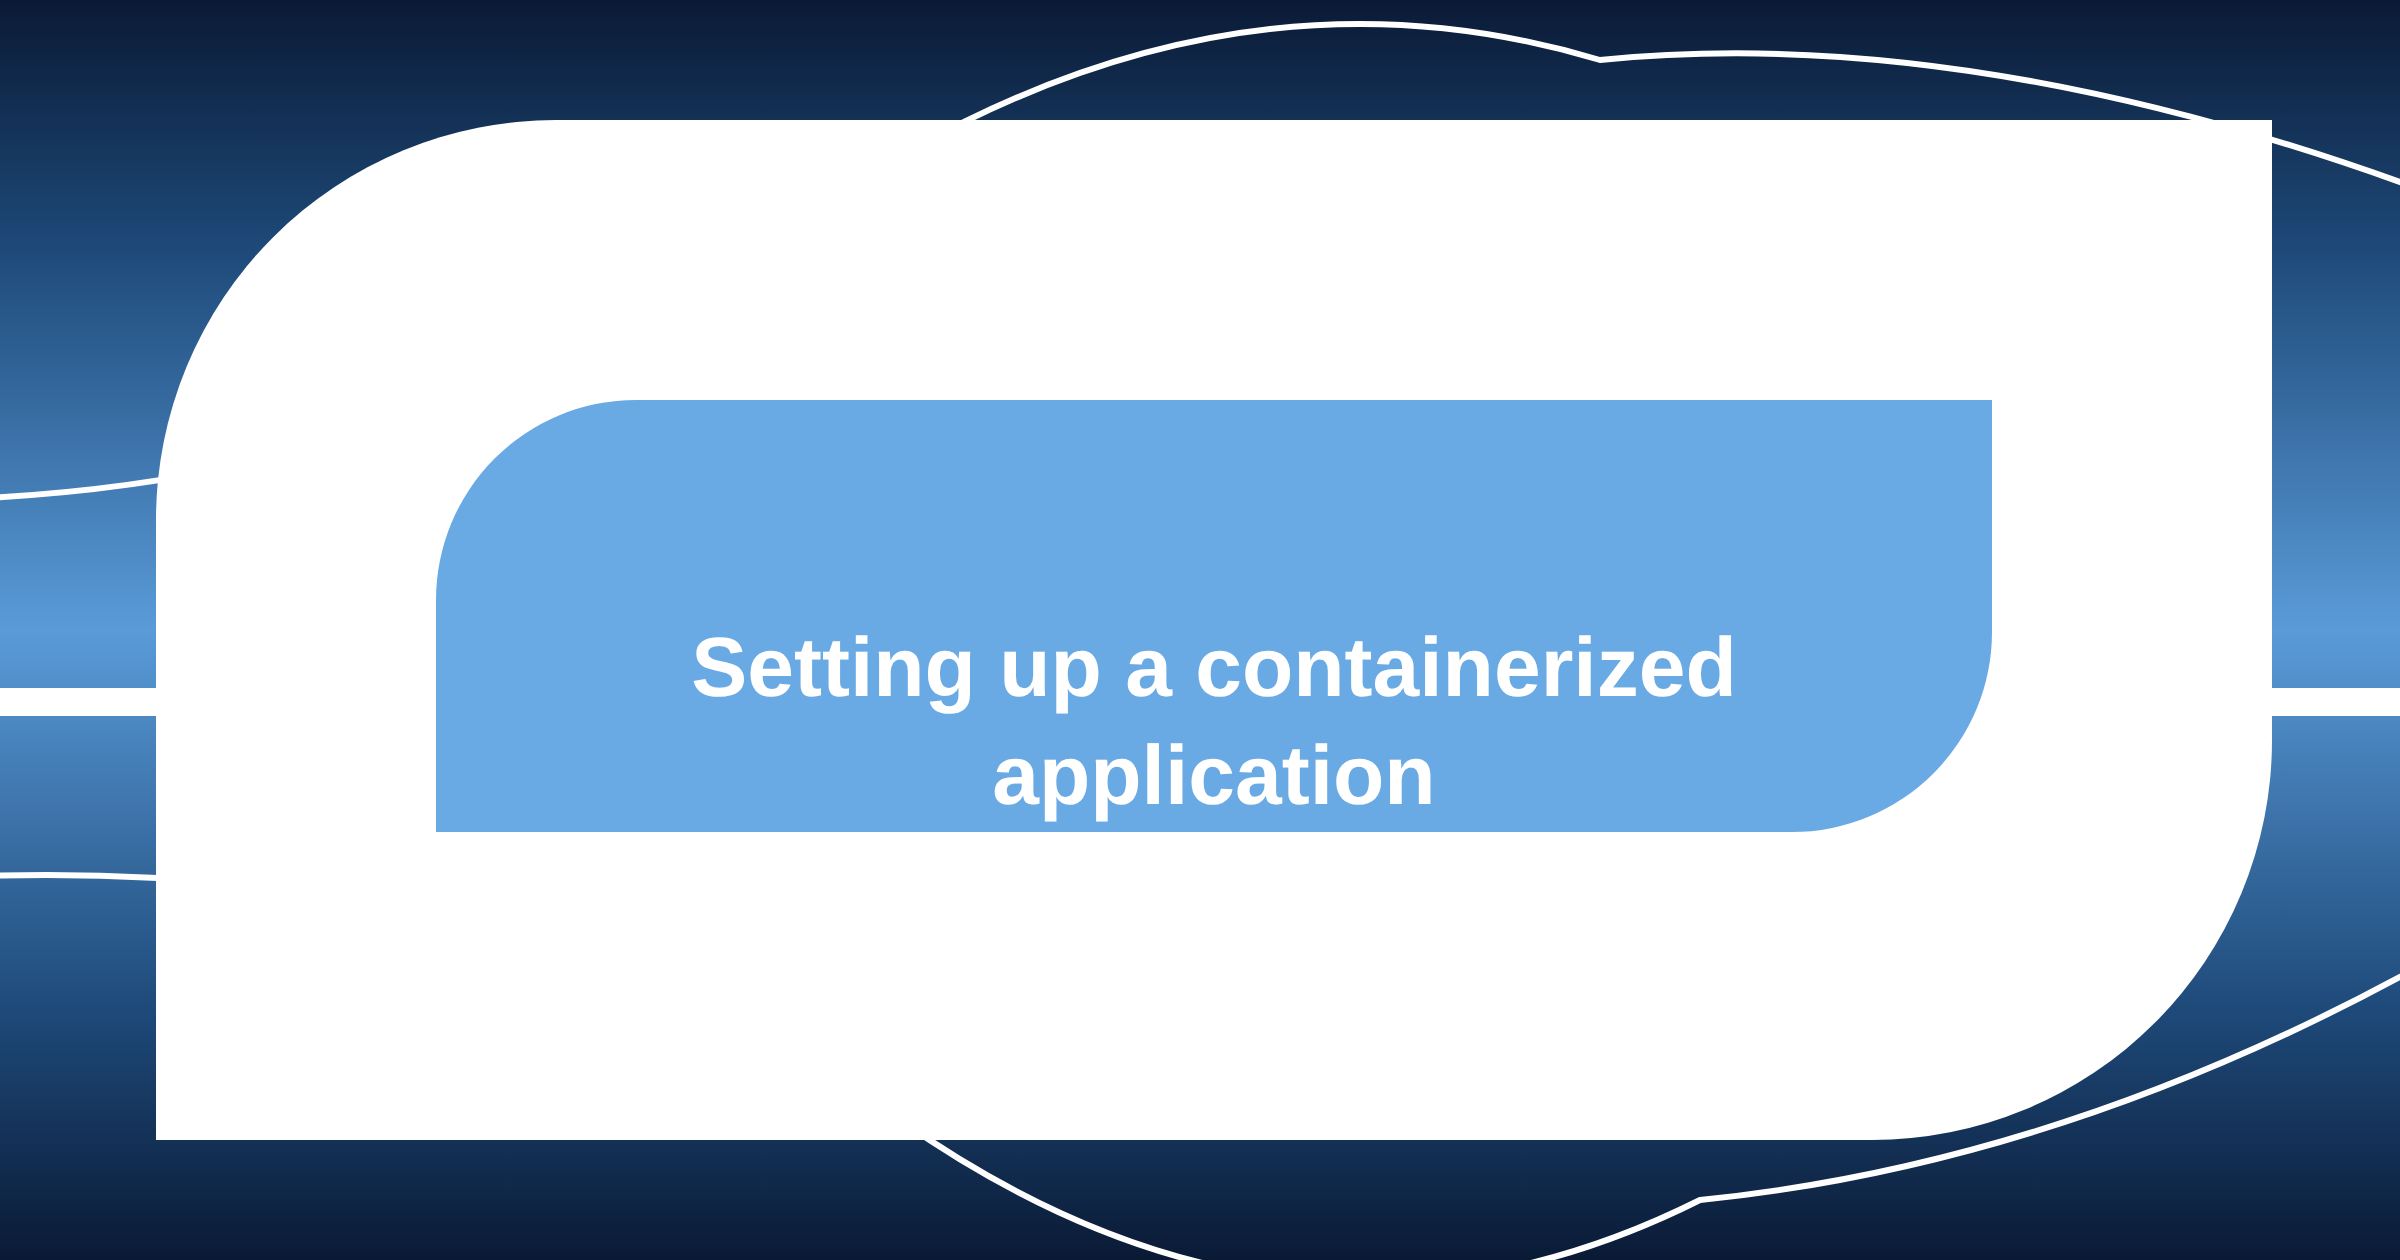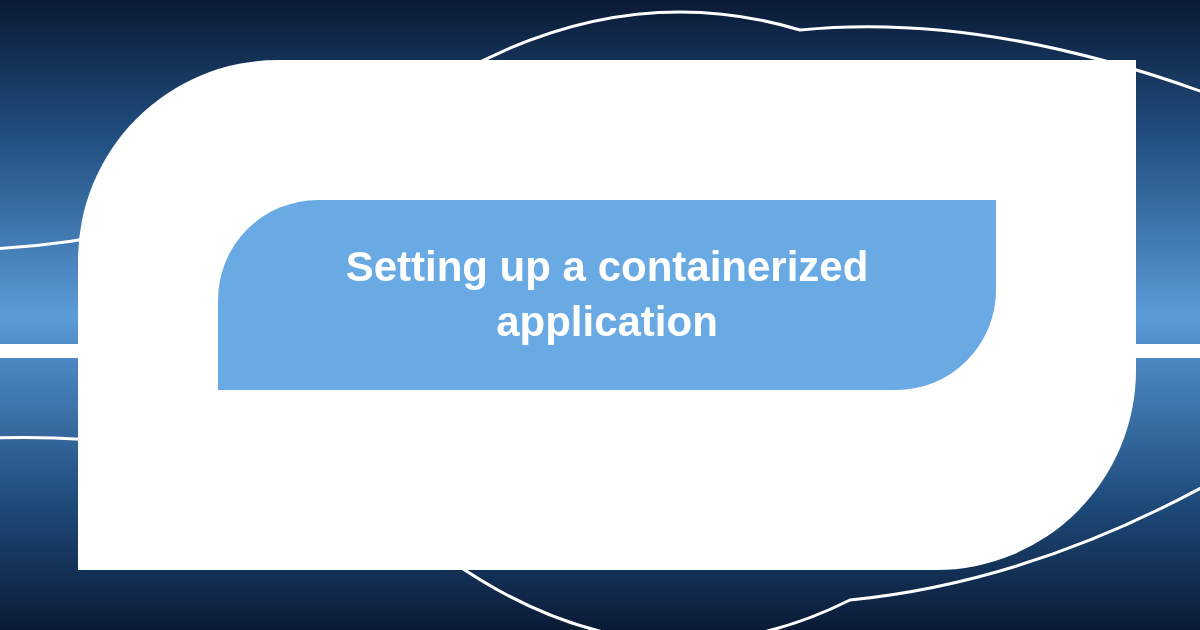--- a/index.html
+++ b/index.html
@@ -44,26 +44,26 @@
       height: 510px;
       background: white;
       border-top-left-radius: 200px;
       border-bottom-right-radius: 200px;
     }
     .inner-shape {
       position: absolute;
       top: 200px;
       left: 218px;
       width: 778px;
-      height: 190px;
+      height: 216px;
       background: #6aaae4;
       border-top-left-radius: 100px;
       border-bottom-right-radius: 100px;
       display: flex;
-      align-items: center;
+      align-items: flex-end;
       justify-content: center;
     }
     .title-text {
       color: white;
       font-size: 42px;
       font-weight: 600;
       text-align: center;
       line-height: 1.3;
       padding: 0 40px;
     }

